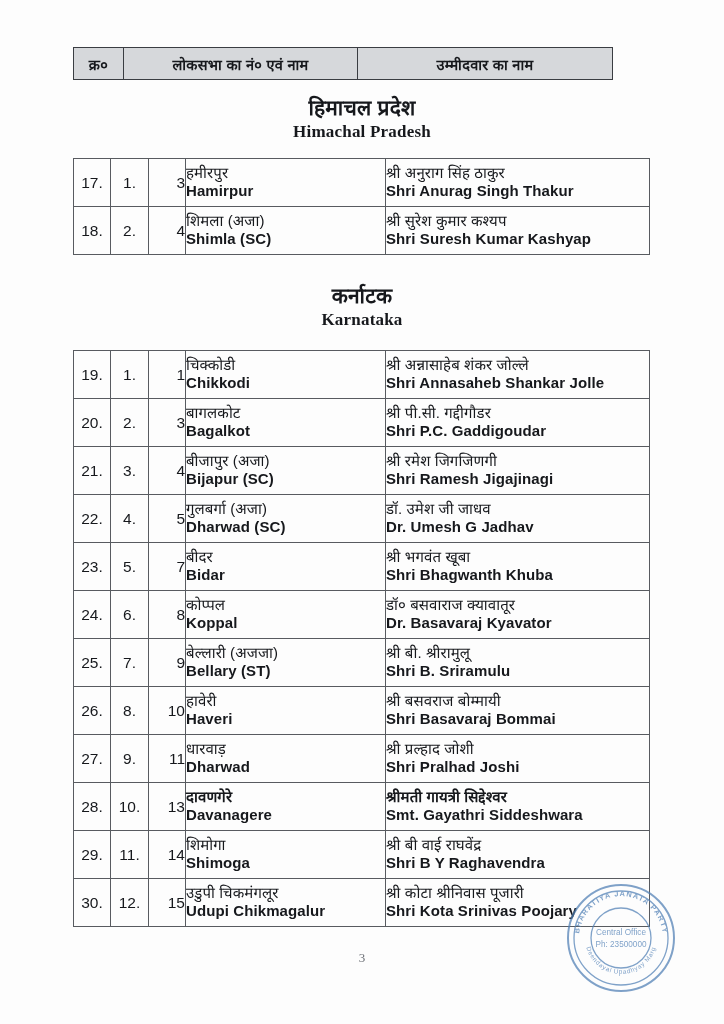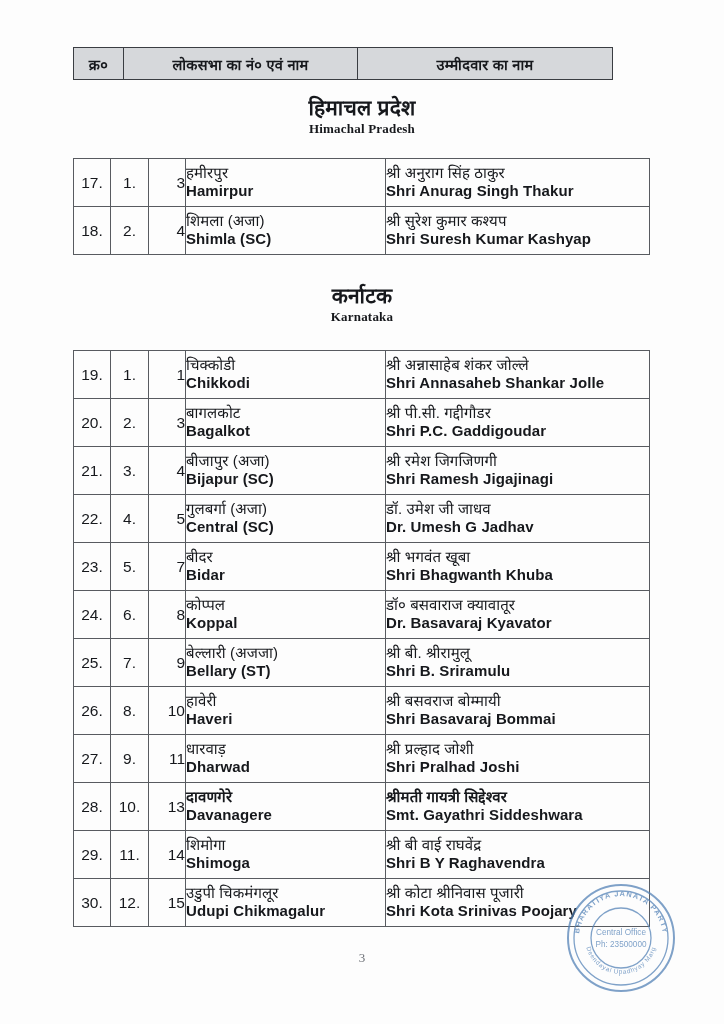--- a/index.html
+++ b/index.html
@@ -55,21 +55,21 @@
     text-align: center;
   }
   .state-heading .hi {
     font-size: 21px;
     font-weight: bold;
     line-height: 1.25;
     letter-spacing: .2px;
   }
   .state-heading .en {
     font-family: "Liberation Serif", serif;
-    font-size: 13px;
+    font-size: 17px;
     font-weight: bold;
     line-height: 1.3;
     letter-spacing: .2px;
   }
 
   
   .tbl {
     position: absolute;
     left: 73px;
     width: 576px;
@@ -261,21 +261,21 @@
             <div class="cellnum">22.</div>
           </td>
           <td class="c-ssl">
             <div class="cellnum">4.</div>
           </td>
           <td class="c-num">
             <div class="cellnum">5</div>
           </td>
           <td class="c-seat">
             <div class="hi-line">गुलबर्गा (अजा)</div>
-            <div class="en-line">Central (SC)</div>
+            <div class="en-line">Dharwad (SC)</div>
           </td>
           <td class="c-cand">
             <div class="hi-line">डॉ. उमेश जी जाधव</div>
             <div class="en-line">Dr. Umesh G Jadhav</div>
           </td>
         </tr>
         <tr>
           <td class="c-sl">
             <div class="cellnum">23.</div>
           </td>

